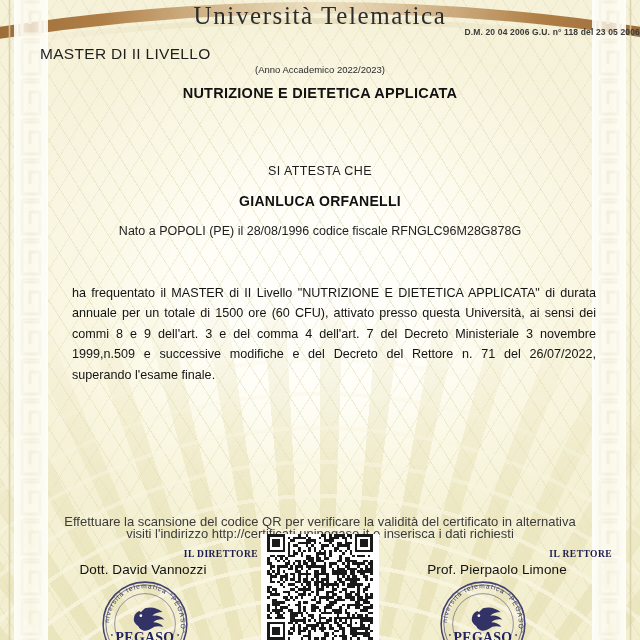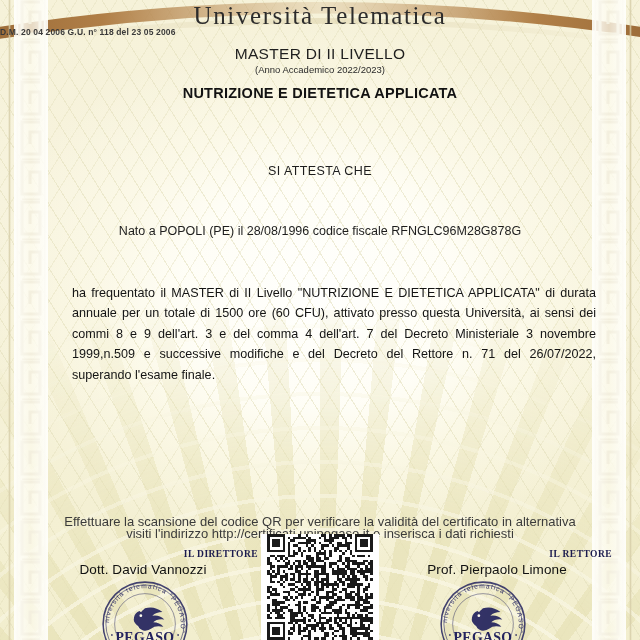--- a/index.html
+++ b/index.html
@@ -85,26 +85,26 @@
 
   
   .content{position:absolute;inset:0;}
 
   .uni-title{
     position:absolute;top:2px;left:0;right:0;text-align:center;
     font-family:"Liberation Serif", serif;
     font-size:25px;color:#2c2c2c;letter-spacing:1.6px;font-weight:400;
   }
   .dm-line{
-    position:absolute;top:27px;left:0;right:0;text-align:left;
+    position:absolute;top:27px;left:0;right:0;text-align:right;
     font-size:8.5px;color:#3a3a3a;font-weight:700;letter-spacing:.15px;
   }
   .master-line{
-    position:absolute;top:45px;left:0;right:0;text-align:center;
-    font-size:15.5px;color:#1f1f1f;letter-spacing:.3px;
+    position:absolute;top:45px;left:0;right:0;
+    font-size:15.5px;color:#1f1f1f;letter-spacing:.3px;padding-left:40px;
   }
   .anno-line{
     position:absolute;top:64px;left:0;right:0;text-align:center;
     font-size:9.5px;color:#2a2a2a;
   }
   .course-title{
     position:absolute;top:85px;left:0;right:0;text-align:center;
     font-size:14.5px;font-weight:700;color:#121212;letter-spacing:.25px;
   }
   .attests{
@@ -216,20 +216,21 @@
 
   <div class="content">
 
     <div class="uni-title">Università Telematica</div>
     <div class="dm-line">D.M. 20 04 2006 G.U. n° 118 del 23 05 2006</div>
     <div class="master-line">MASTER DI II LIVELLO</div>
     <div class="anno-line">(Anno Accademico 2022/2023)</div>
     <div class="course-title">NUTRIZIONE E DIETETICA APPLICATA</div>
 
     <div class="attests">SI ATTESTA CHE</div>
+    <div class="student">GIANLUCA ORFANELLI</div>
     <div class="birth">Nato a POPOLI (PE) il 28/08/1996 codice fiscale RFNGLC96M28G878G</div>
 
     <div class="body-text">ha frequentato il MASTER di II Livello "NUTRIZIONE E DIETETICA APPLICATA" di durata annuale per un totale di 1500 ore (60 CFU), attivato presso questa Università, ai sensi dei commi 8 e 9 dell'art. 3 e del comma 4 dell'art. 7 del Decreto Ministeriale 3 novembre 1999,n.509 e successive modifiche e del Decreto del Rettore n. 71 del 26/07/2022, superando l'esame finale.</div>
 
     <div class="qr-note">Effettuare la scansione del codice QR per verificare la validità del certificato in alternativa visiti l'indirizzo http://certificati.unipegaso.it e inserisca i dati richiesti</div>
 
     <div class="sig left">
       <div class="role">IL DIRETTORE</div>
       <div class="name">Dott. David Vannozzi</div>
     </div>

